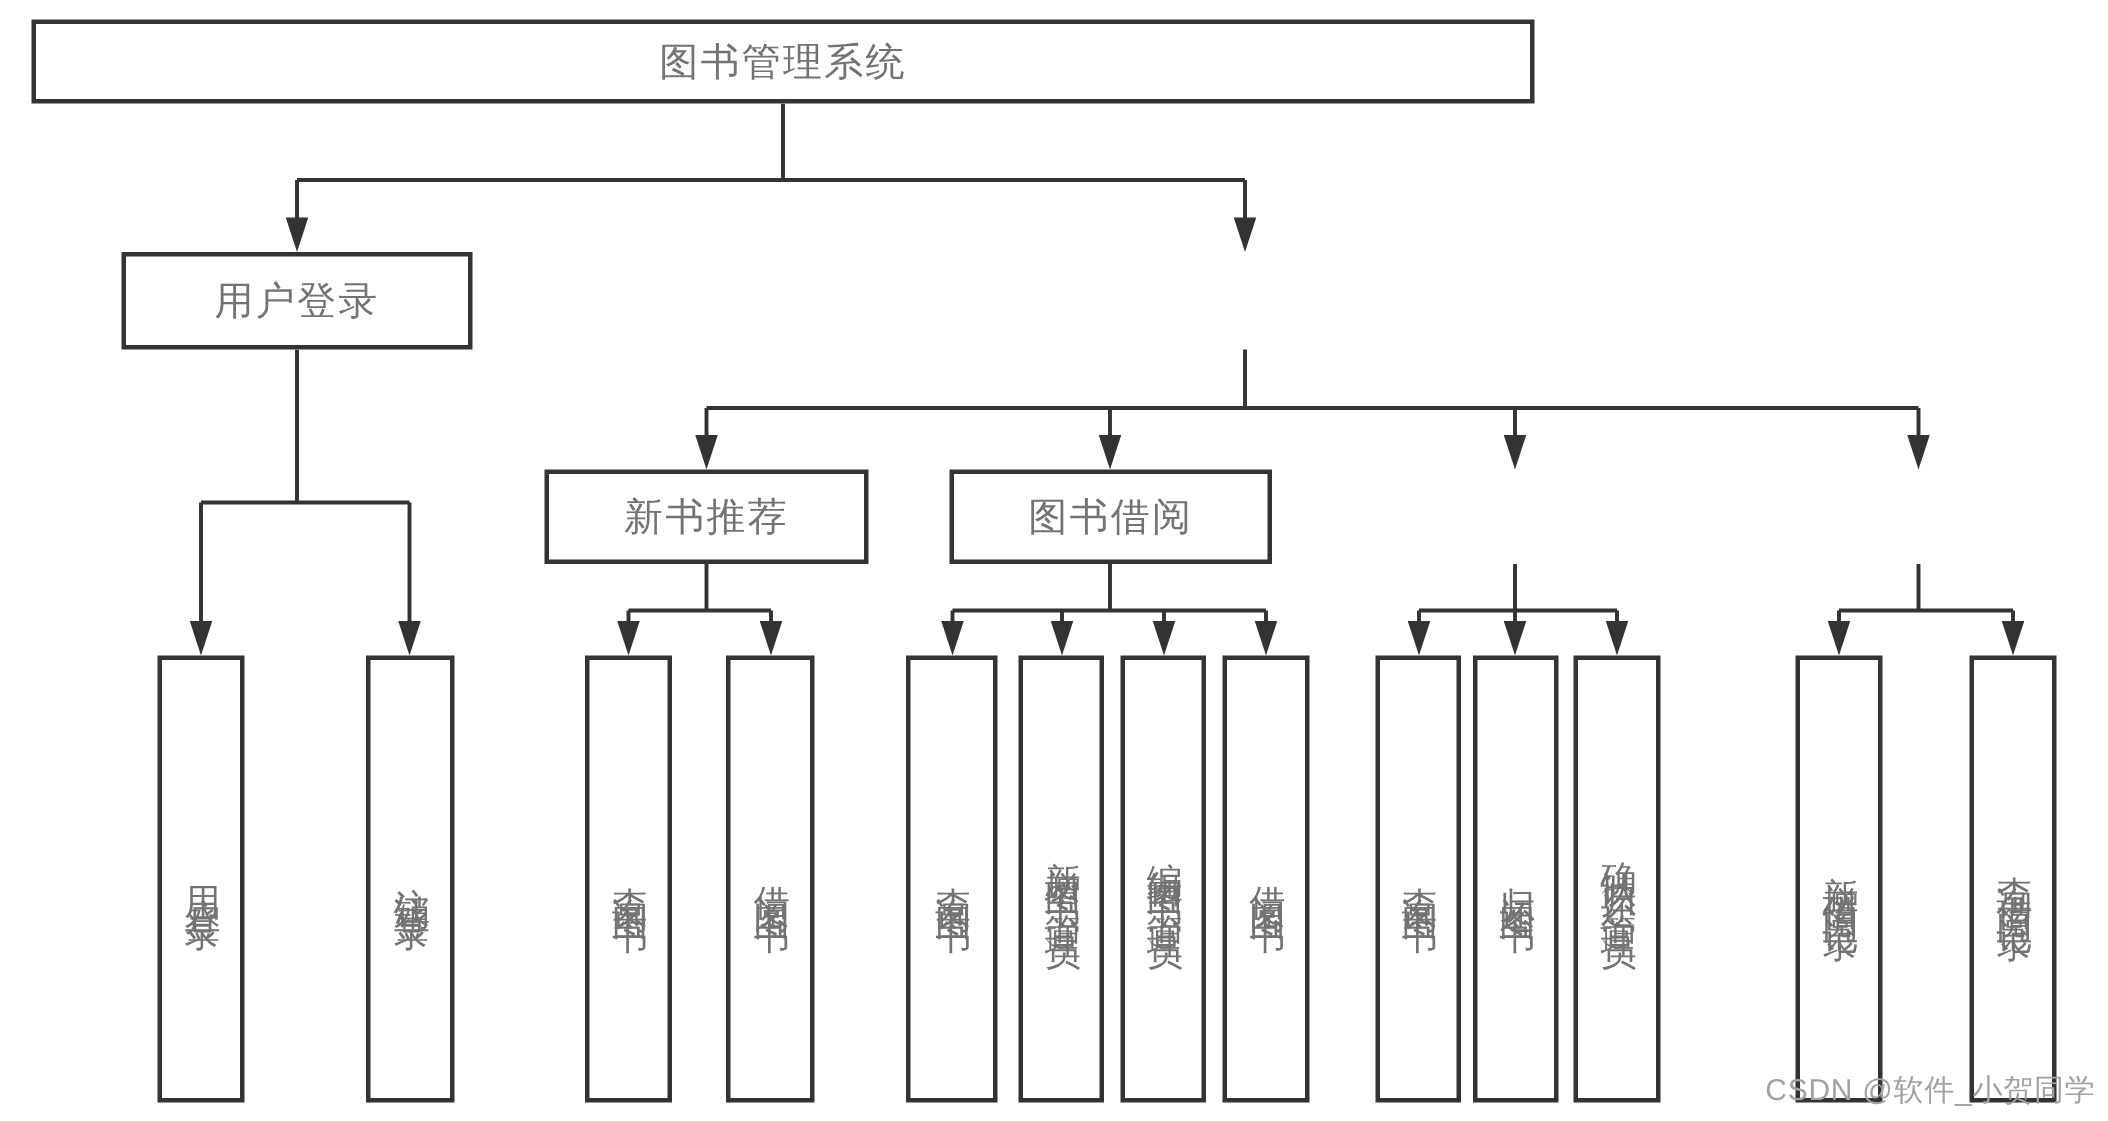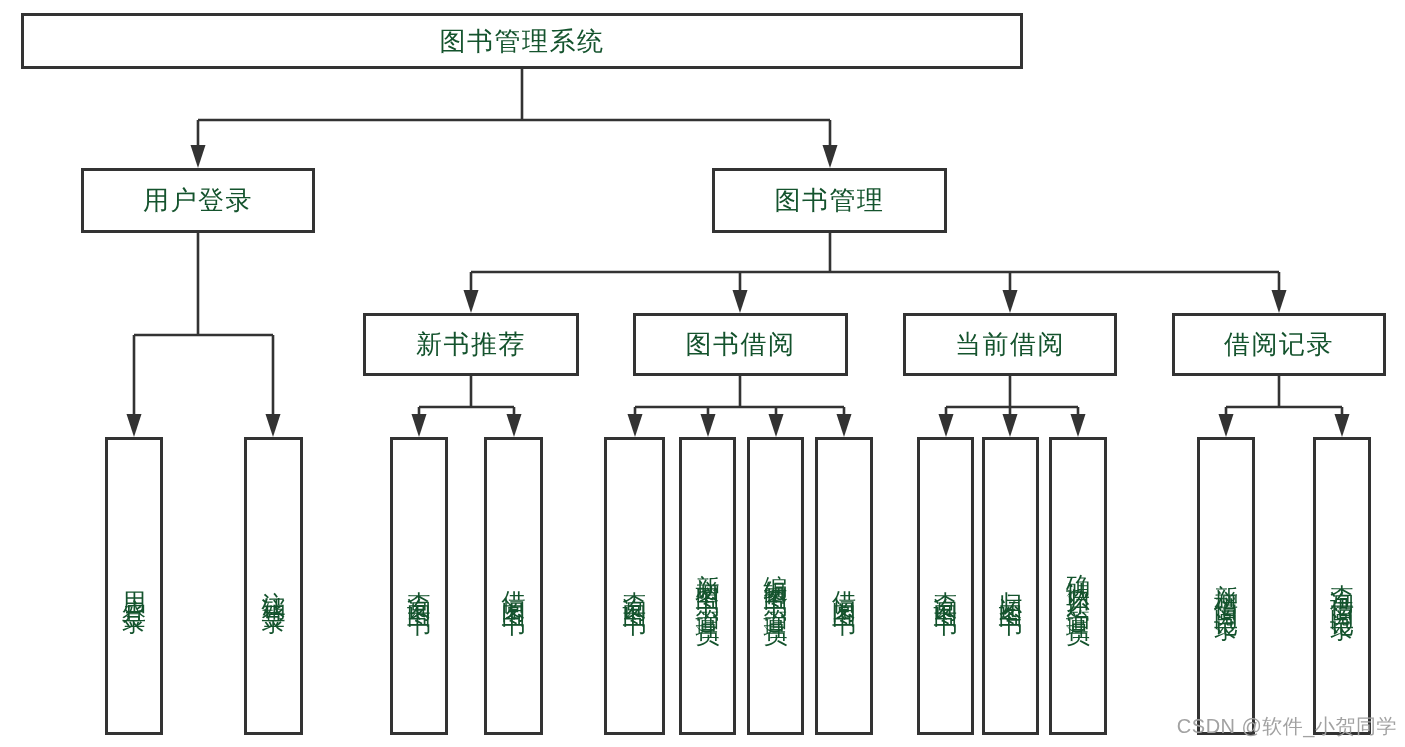--- a/index.html
+++ b/index.html
@@ -22,21 +22,21 @@
     z-index: 1;
   }
   .node {
     position: absolute;
     box-sizing: border-box;
     background: #ffffff;
     border: 3px solid #333333;
     display: flex;
     align-items: center;
     justify-content: center;
-    color: #14532d;
+    color: #737373;
     z-index: 2;
   }
   .node.h {
     font-size: 26px;
     letter-spacing: 1.5px;
     white-space: nowrap;
   }
   .node.v {
     font-size: 24px;
     writing-mode: vertical-rl;
@@ -99,26 +99,23 @@
       <polygon points="1002.5,414 1017.5,414 1010,437"></polygon>
       <polygon points="1070.5,414 1085.5,414 1078,437"></polygon>
       <polygon points="1218.5,414 1233.5,414 1226,437"></polygon>
       <polygon points="1334.5,414 1349.5,414 1342,437"></polygon>
     </g>
   </svg>
 
   <div class="node h" style="left:21px; top:13px; width:1002px; height:56px;">图书管理系统</div>
 
   <div class="node h" style="left:81px; top:168px; width:234px; height:65px;">用户登录</div>
-  <div class="node h" style="left:712px; top:168px; width:235px; height:65px;">图书管理</div>
 
   <div class="node h" style="left:633px; top:313px; width:215px; height:63px;">图书借阅</div>
   <div class="node h" style="left:363px; top:313px; width:216px; height:63px;">新书推荐</div>
-  <div class="node h" style="left:903px; top:313px; width:214px; height:63px;">当前借阅</div>
-  <div class="node h" style="left:1172px; top:313px; width:214px; height:63px;">借阅记录</div>
 
   <div class="node v" style="left:105px; top:437px; width:58px; height:298px;">用户登录</div>
   <div class="node v" style="left:244px; top:437px; width:59px; height:298px;">注销登录</div>
 
   <div class="node v" style="left:390px; top:437px; width:58px; height:298px;">查询图书</div>
   <div class="node v" style="left:484px; top:437px; width:59px; height:298px;">借阅图书</div>
 
   <div class="node v" style="left:604px; top:437px; width:61px; height:298px;">查询图书</div>
   <div class="node v" style="left:679px; top:437px; width:57px; height:298px;">新增图书（管理员）</div>
   <div class="node v" style="left:747px; top:437px; width:57px; height:298px;">编辑图书（管理员）</div>

